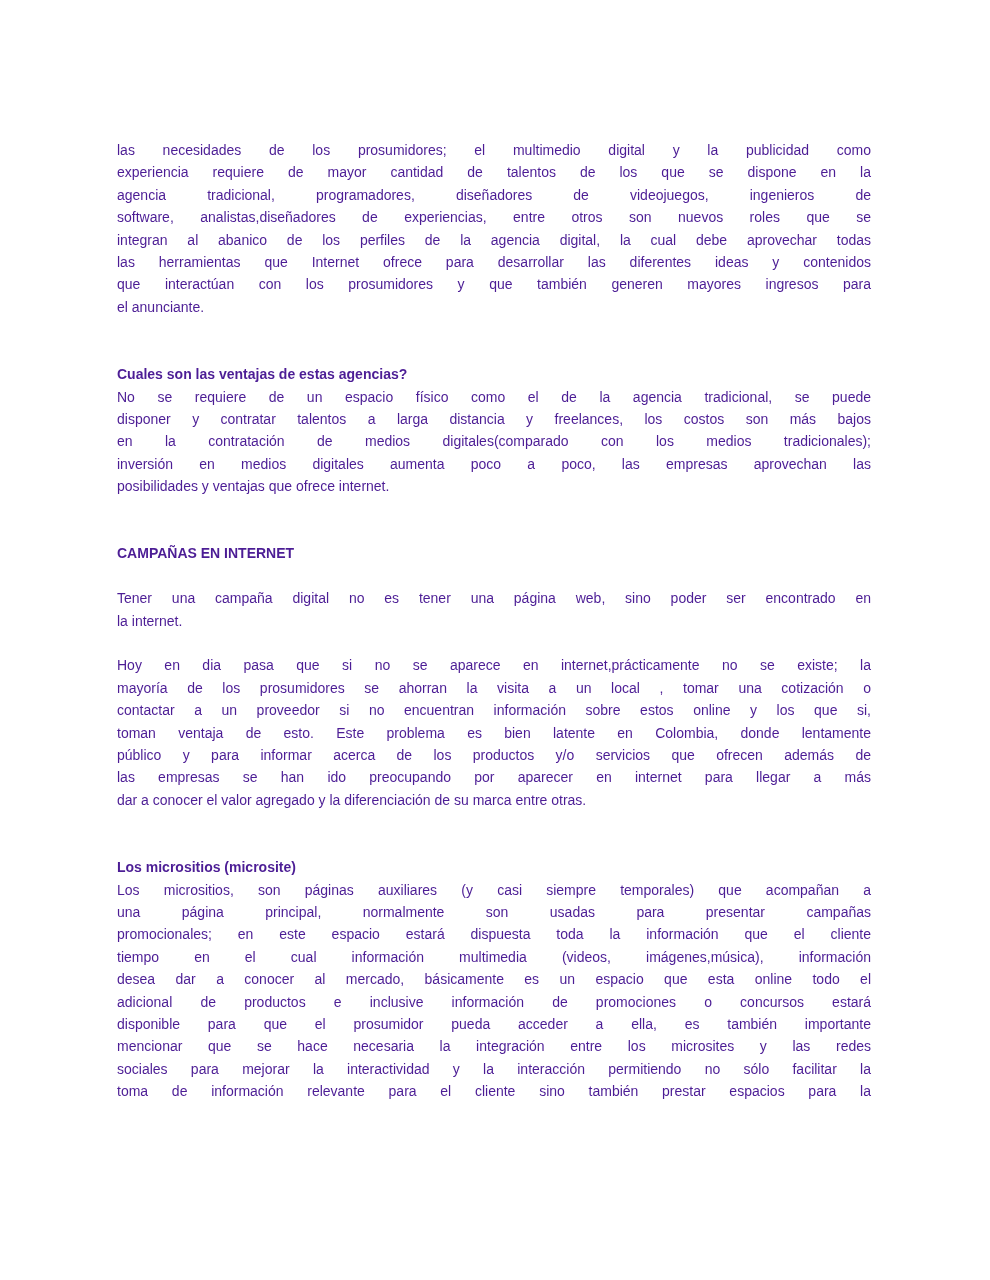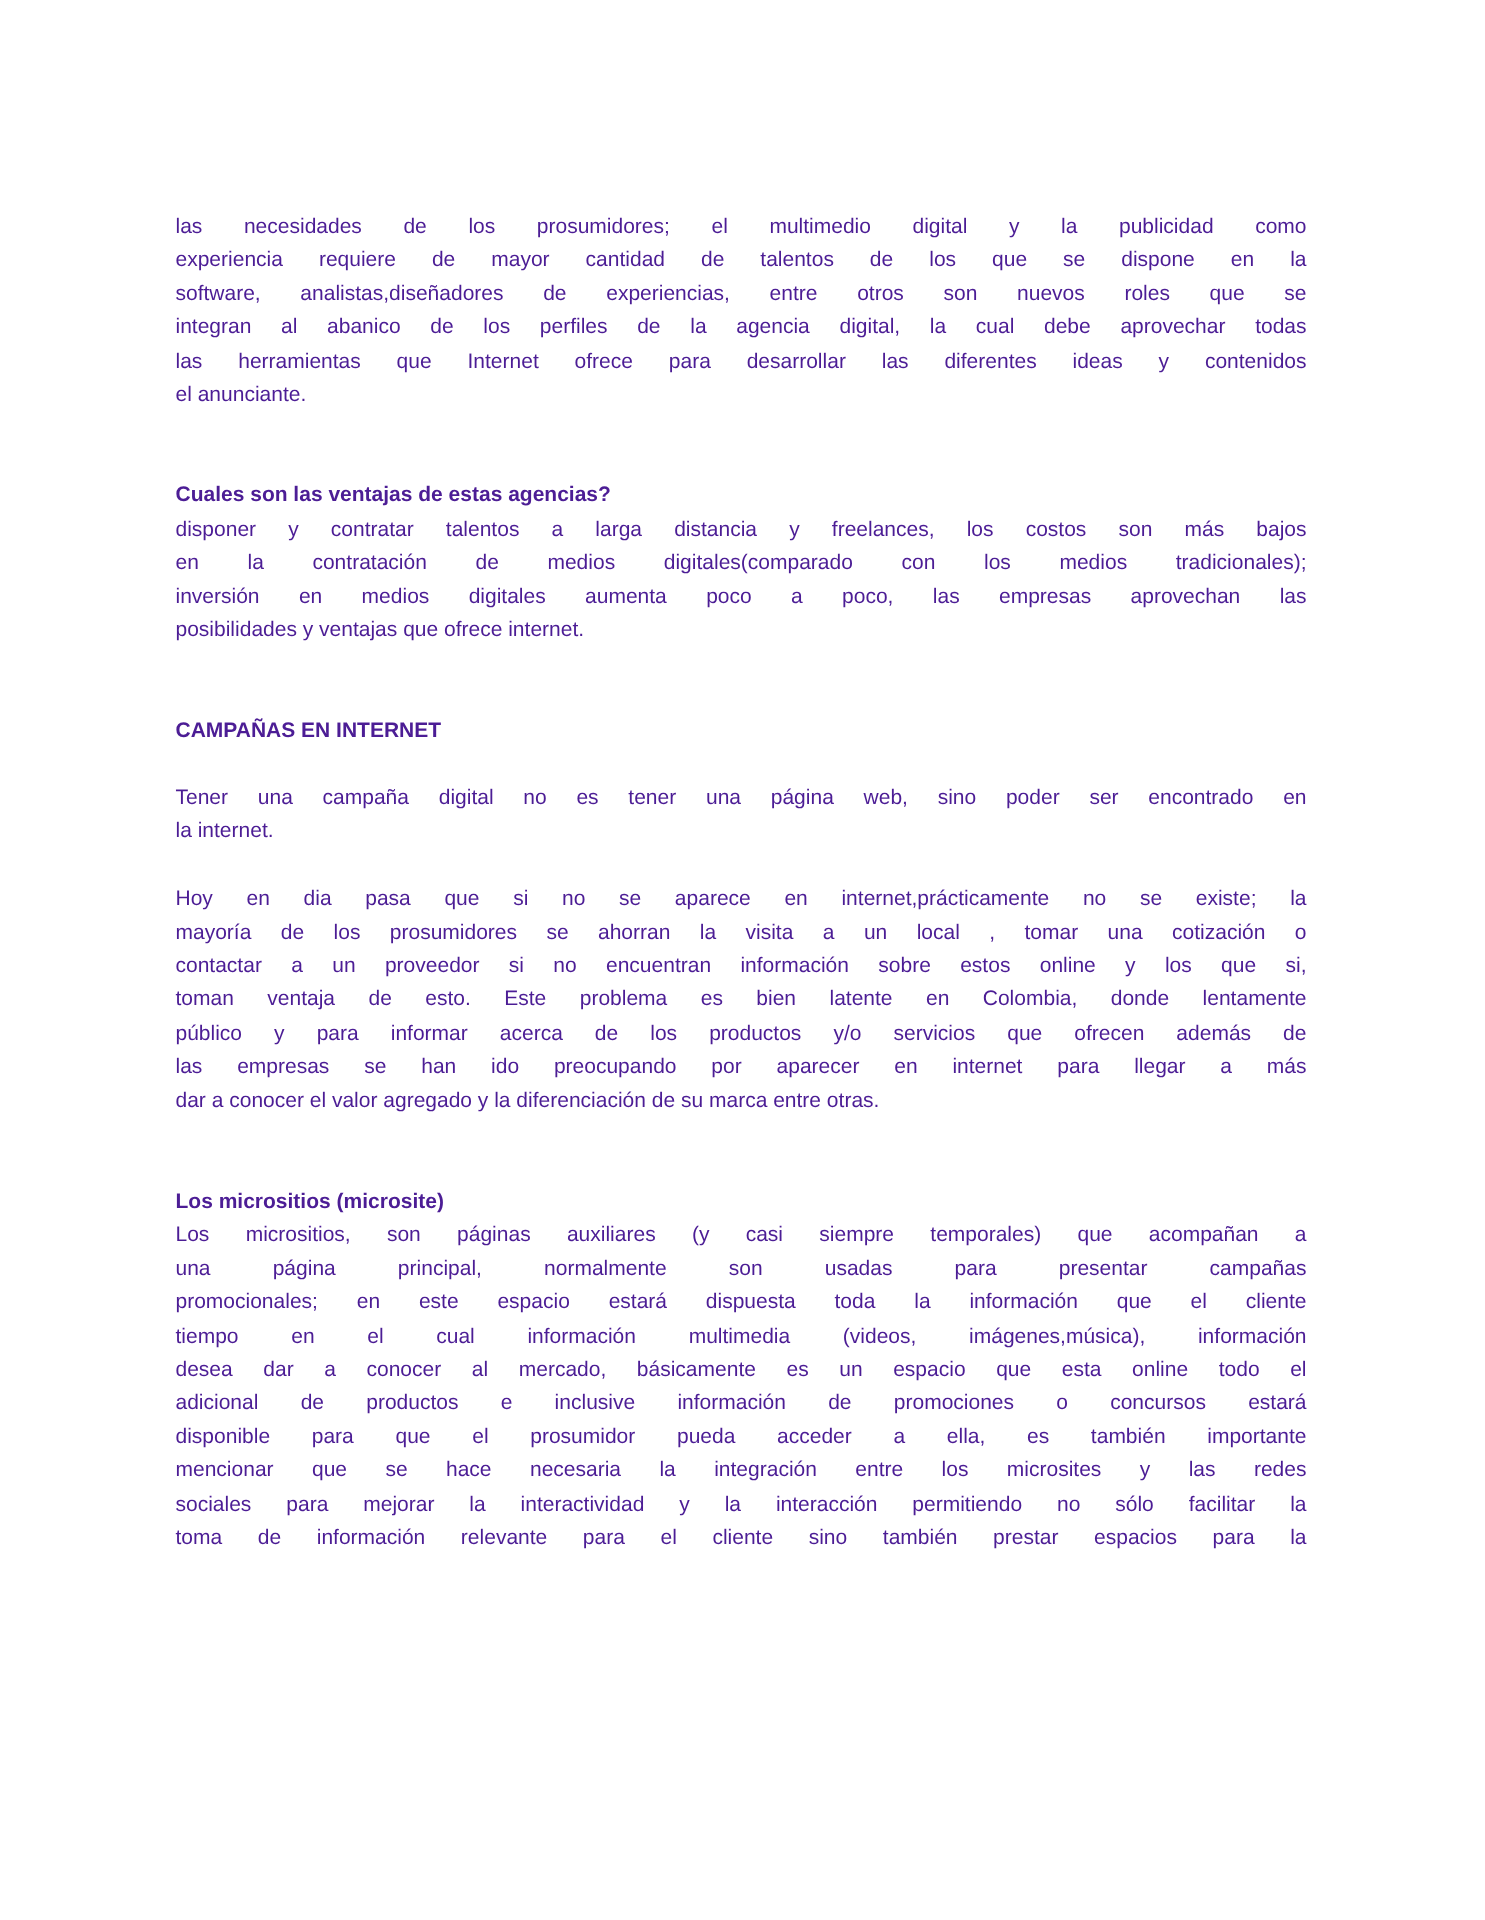--- a/index.html
+++ b/index.html
@@ -18,30 +18,33 @@
     .gap-lg { height: 45px; }
   </style>
 </head>
 <body>
 
 <div class="page">
 
   <div>
     <span class="jl">las necesidades de los prosumidores; el multimedio digital y la publicidad como</span>
     <span class="jl">experiencia requiere de  mayor cantidad de talentos de los que se dispone en la</span>
+    <span class="jl">agencia tradicional, programadores,  diseñadores de videojuegos, ingenieros de</span>
     <span class="jl">software, analistas,diseñadores de experiencias,  entre otros son nuevos roles que se</span>
     <span class="jl">integran al abanico de los perfiles de la agencia digital, la cual debe aprovechar todas</span>
     <span class="jl">las herramientas que Internet ofrece para desarrollar las diferentes ideas y contenidos</span>
+    <span class="jl">que interactúan con los prosumidores  y que  también generen mayores ingresos para</span>
     <span class="jl last">el anunciante.</span>
   </div>
 
   <div class="gap-lg" style="height:45px"></div>
 
   <div>
     <span class="jl last heading">Cuales son las ventajas de estas agencias?</span>
+    <span class="jl">No se requiere de un espacio físico como el de la agencia tradicional, se puede</span>
     <span class="jl">disponer y contratar talentos a larga distancia y  freelances, los costos son más bajos</span>
     <span class="jl">en la contratación de medios digitales(comparado con los medios tradicionales);</span>
     <span class="jl">inversión en medios digitales aumenta poco a poco, las empresas aprovechan las</span>
     <span class="jl last">posibilidades y ventajas que  ofrece internet.</span>
   </div>
 
   <div style="height:45px"></div>
 
   <span class="jl last heading">CAMPAÑAS EN INTERNET</span>
 

